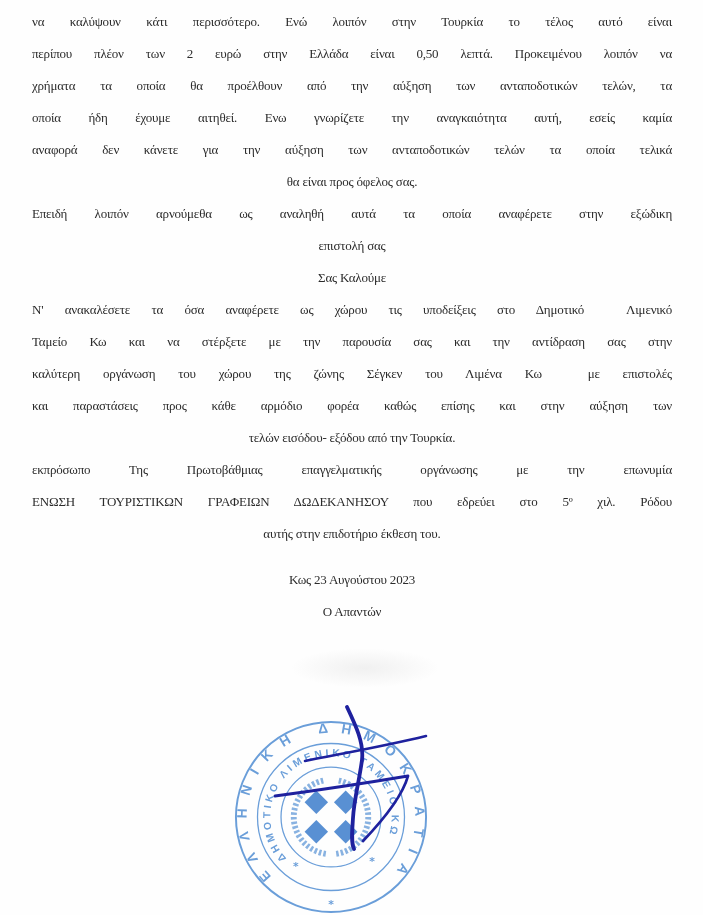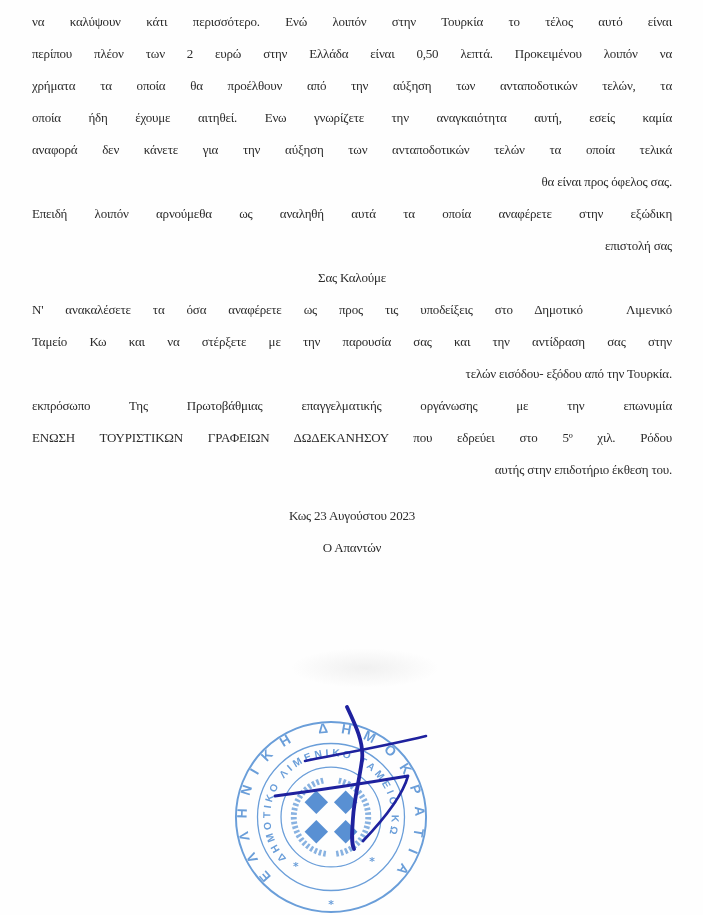--- a/index.html
+++ b/index.html
@@ -17,21 +17,21 @@
     color: var(--text-ink, #2b2b2b);
   }
   .line {
     font-size: 13px;
     line-height: 32px;
     letter-spacing: -0.2px;
     white-space: pre-wrap;
     color: var(--text-ink, #2b2b2b);
   }
   .line.just { text-align: justify; text-align-last: justify; }
-  .line.last { text-align: right; }
+  .line.last { text-align: center; }
   .line.center { text-align: left; text-align-last: center; }
   .line.gap { margin-top: 14px; }
 
   .smudge {
     position: absolute;
     left: 290px; top: 648px;
     width: 150px; height: 40px;
     background: radial-gradient(ellipse at center, rgba(120,120,120,0.10), rgba(120,120,120,0) 70%);
     pointer-events: none;
   }
@@ -84,22 +84,24 @@
   <div class="doc-text" id="doc-text">
       <div class="line just">να καλύψουν κάτι περισσότερο. Ενώ λοιπόν στην Τουρκία το τέλος αυτό είναι</div>
       <div class="line just">περίπου πλέον των 2 ευρώ στην Ελλάδα είναι 0,50 λεπτά. Προκειμένου λοιπόν να</div>
       <div class="line just">χρήματα τα οποία θα προέλθουν από την αύξηση των ανταποδοτικών τελών, τα</div>
       <div class="line just">οποία ήδη έχουμε αιτηθεί. Ενω γνωρίζετε την αναγκαιότητα αυτή, εσείς καμία</div>
       <div class="line just">αναφορά δεν κάνετε για την αύξηση των ανταποδοτικών τελών τα οποία τελικά</div>
       <div class="line last">θα είναι προς όφελος σας.</div>
       <div class="line just">Επειδή λοιπόν αρνούμεθα ως αναληθή αυτά τα οποία αναφέρετε στην εξώδικη</div>
       <div class="line last">επιστολή σας</div>
       <div class="line center">Σας Καλούμε</div>
-      <div class="line just">Ν' ανακαλέσετε τα όσα αναφέρετε ως προς τις υποδείξεις στο Δημοτικό  Λιμενικό</div>
+      <div class="line just">Ν' ανακαλέσετε τα όσα αναφέρετε ως χώρου τις υποδείξεις στο Δημοτικό  Λιμενικό</div>
       <div class="line just">Ταμείο Κω και να στέρξετε με την παρουσία σας και την αντίδραση σας στην</div>
+      <div class="line just">καλύτερη οργάνωση του χώρου της ζώνης Σέγκεν του Λιμένα Κω  με επιστολές</div>
+      <div class="line just">και παραστάσεις προς κάθε αρμόδιο φορέα καθώς επίσης και στην αύξηση των</div>
       <div class="line last">τελών εισόδου- εξόδου από την Τουρκία.</div>
       <div class="line just">εκπρόσωπο Της Πρωτοβάθμιας επαγγελματικής οργάνωσης με την επωνυμία</div>
       <div class="line just">ΕΝΩΣΗ ΤΟΥΡΙΣΤΙΚΩΝ ΓΡΑΦΕΙΩΝ ΔΩΔΕΚΑΝΗΣΟΥ που εδρεύει στο 5º χιλ. Ρόδου</div>
       <div class="line last">αυτής στην επιδοτήριο έκθεση του.</div>
       <div class="line center gap">Κως 23 Αυγούστου 2023</div>
       <div class="line center">Ο Απαντών</div>
     </div>
 
   <div class="smudge"></div>
 

